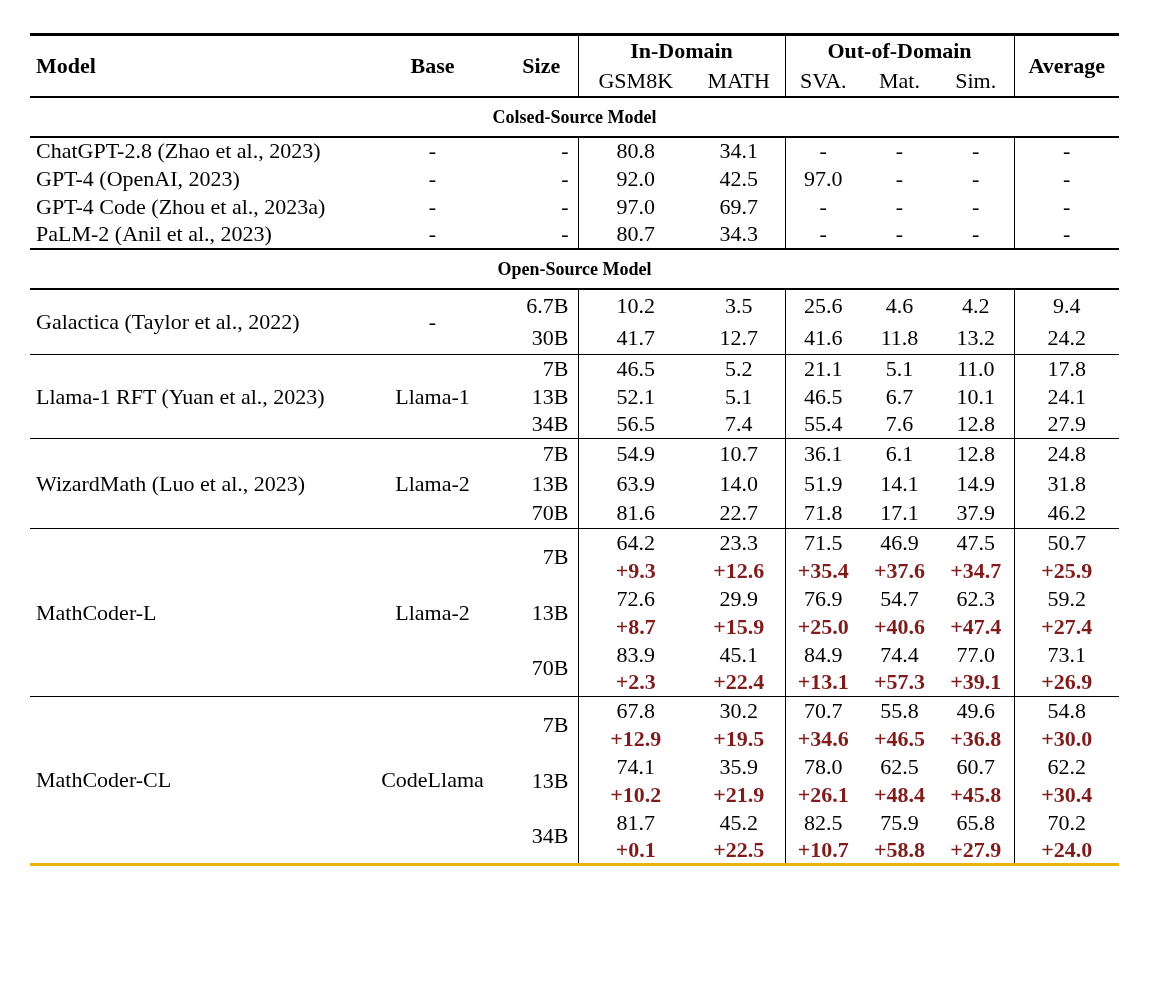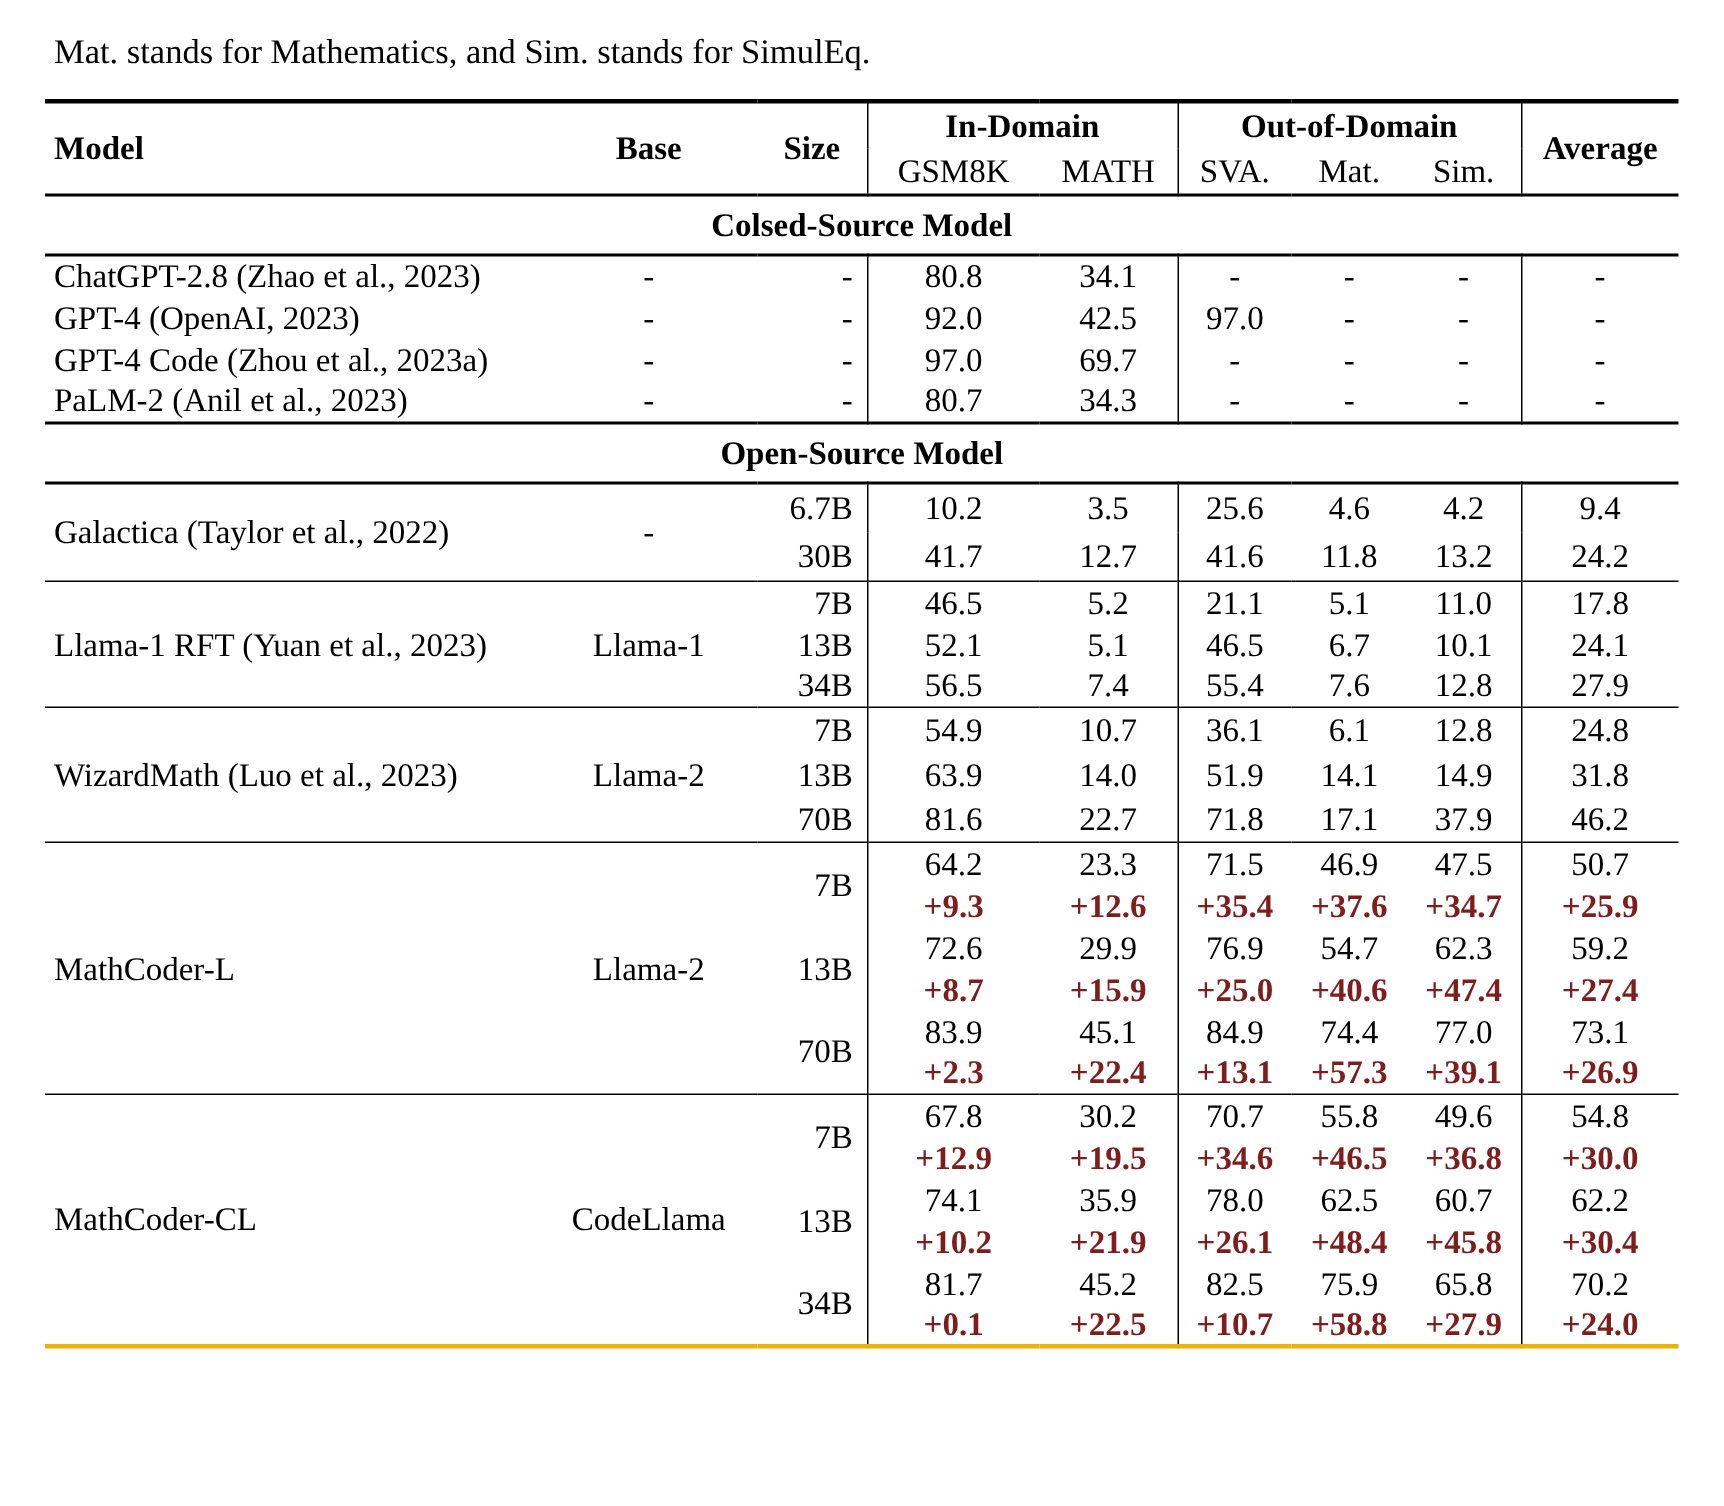--- a/index.html
+++ b/index.html
@@ -22,35 +22,34 @@
     border-top:3px solid #000; border-bottom:3px solid #eab308;
   }
   th,td { padding:0; margin:0; vertical-align:middle; font-weight:normal; }
   thead tr { height:31px; }
   thead th.bold { font-weight:bold; }
   thead tr.subrow { border-bottom:2px solid #000; }
   tbody tr { height:28px; }
   tr.rh-g { height:33px; }
   tr.rh-w { height:30px; }
   tr.section { border-top:2px solid #000; border-bottom:2px solid #000; height:40px; }
-  tr.section td { text-align:center; font-weight:bold; font-size:22px; }
+  tr.section td { text-align:center; font-weight:bold; font-size:18px; }
   tr.rule { border-top:1.5px solid #000; }
   .l { text-align:left; padding-left:6px; }
   .c { text-align:center; }
   .r { text-align:right; padding-right:9px; }
   .vl { border-left:1.5px solid #000; }
   tr.delta td { color:#7f1d1d; font-weight:bold; }
 </style>
 </head>
 <body>
 
 <div class="page">
 
   <div class="caption">
-    <div class="cap-line last"><span>Mat. stands for Mathematics, and Sim. stands for SimulEq.</span></div>
   </div>
 
   <table class="results">
     <colgroup>
       <col style="width:330px">
         <col style="width:145px">
         <col style="width:73px">
       <col style="width:115px">
         <col style="width:92px">
       <col style="width:76px">

